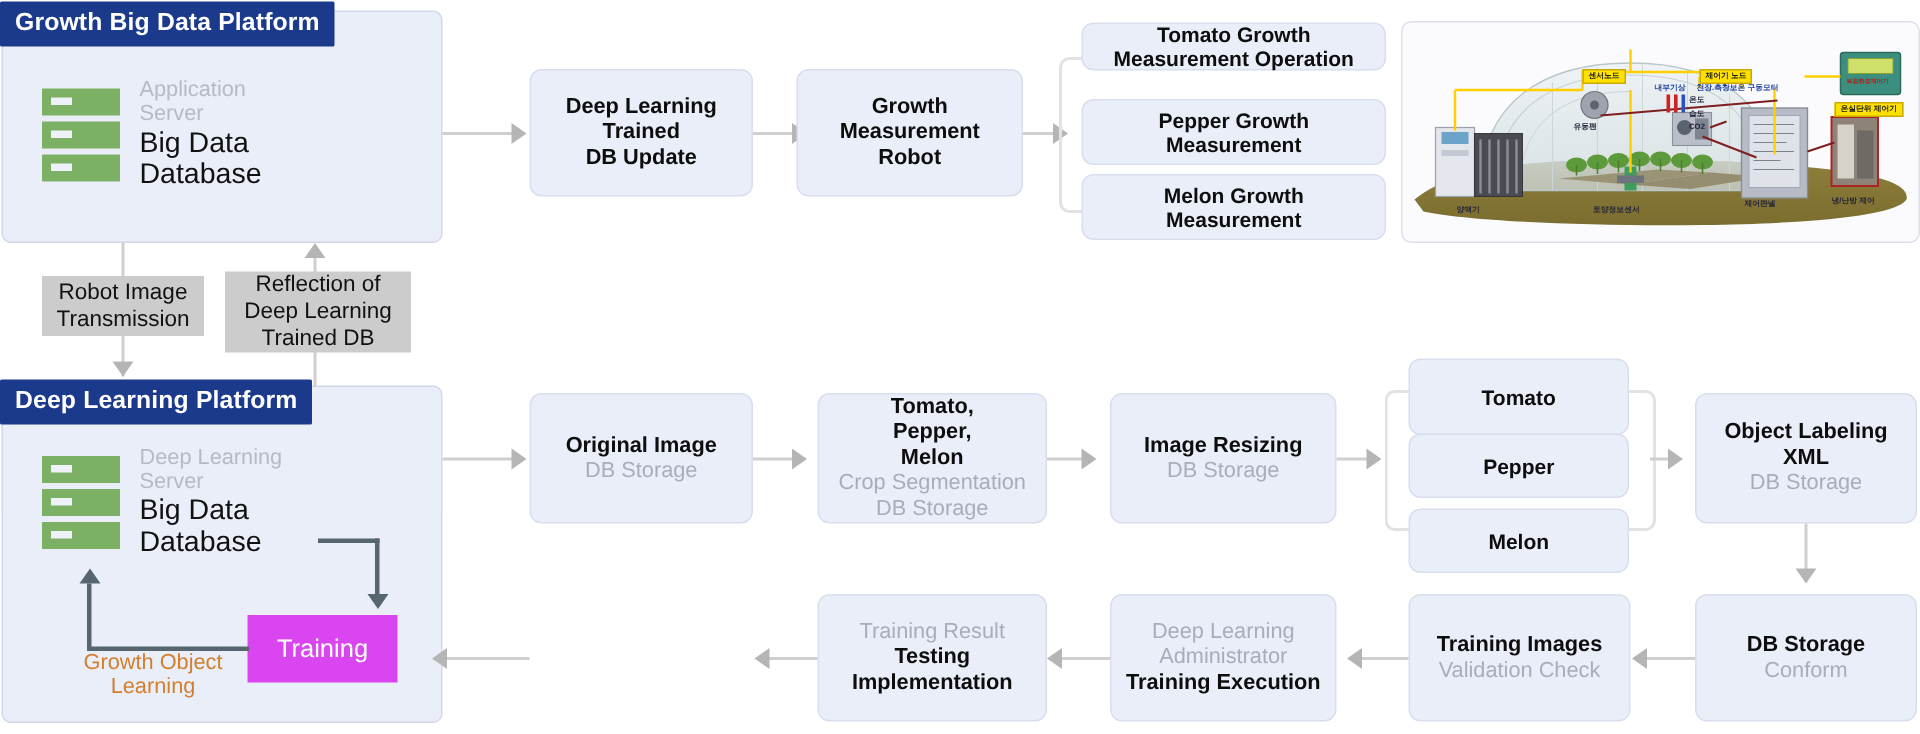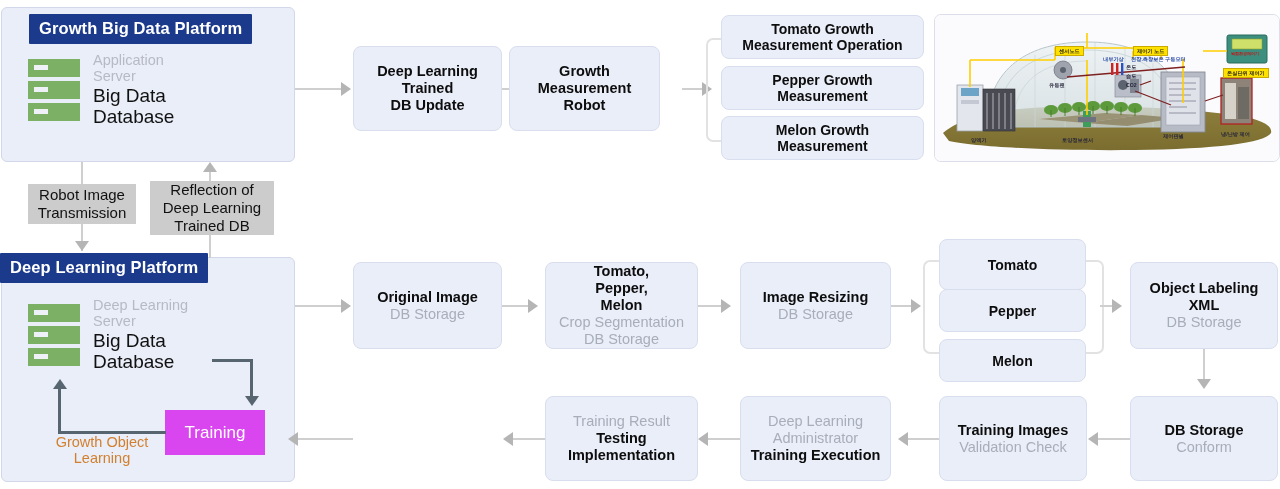--- a/index.html
+++ b/index.html
@@ -105,21 +105,21 @@
   .gh-lbl.plain{color:#24243a;}
   .gh-lbl.red{color:#c01818;}
   .gh-lbl.blue{color:#1d3fa0;}
 </style>
 </head>
 <body>
 
 <div id="stage">
 
   <div class="node panel" style="left:1px;top:7px;width:294px;height:155px;"></div>
-  <div class="panel-title" style="left:0px;top:14px;margin-left:29px;">Growth Big Data Platform</div>
+  <div class="panel-title" style="left:0px;top:1px;">Growth Big Data Platform</div>
   <div class="srv-wrap" style="left:28px;top:52px;">
     <div class="server-icon">
       <div class="unit"></div>
         <div class="unit"></div>
         <div class="unit"></div>
       <div class="led l1"></div>
         <div class="led l2"></div>
         <div class="led l3"></div>
     </div>
     <div class="srv-text">
@@ -178,31 +178,31 @@
 
   <div class="box" style="left:353px;top:46px;width:149px;height:85px;">
     <div class="bold">Deep Learning
 Trained
 DB Update</div>
   </div>
 
   <div class="ln" style="left:502px;top:88px;width:28px;height:2px;"></div>
   <div class="arrow right" style="left:528px;top:82px;"></div>
 
-  <div class="box" style="left:509px;top:46px;width:151px;height:85px;">
+  <div class="box" style="left:531px;top:46px;width:151px;height:85px;">
     <div class="bold">Growth
 Measurement
 Robot</div>
   </div>
 
   <div class="ln" style="left:682px;top:88px;width:22px;height:2px;"></div>
   <div class="arrow right" style="left:702px;top:82px;"></div>
 
   <div class="bracket left" style="left:706px;top:38px;width:16px;height:100px;"></div>
-  <div class="box small" style="left:721px;top:15px;width:203px;height:44px;">
+  <div class="box small" style="left:721px;top:15px;width:203px;height:32px;">
     <div class="bold">Tomato Growth
 Measurement Operation</div>
   </div>
   <div class="box small" style="left:721px;top:66px;width:203px;height:44px;">
     <div class="bold">Pepper Growth
 Measurement</div>
   </div>
   <div class="box small" style="left:721px;top:116px;width:203px;height:44px;">
     <div class="bold">Melon Growth
 Measurement</div>

